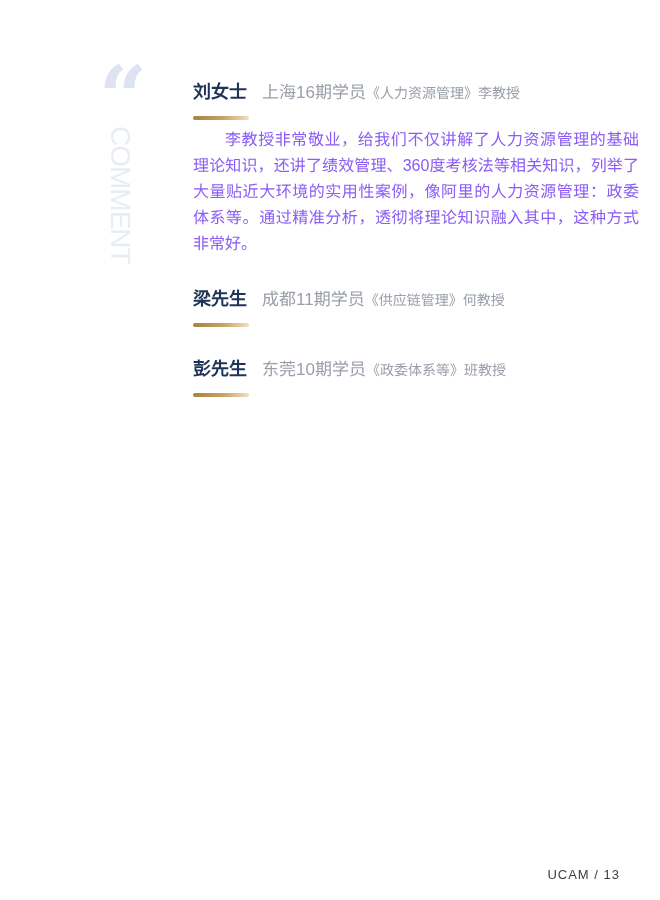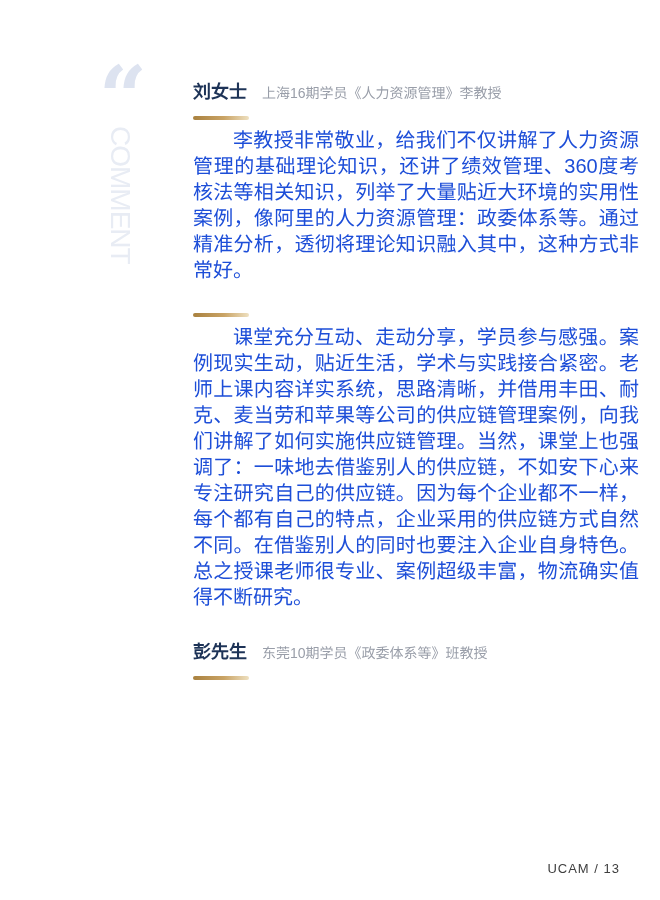--- a/index.html
+++ b/index.html
@@ -59,48 +59,48 @@
     text-align: center;
   }
   .t-name {
     margin: 0;
     font-size: 18px;
     font-weight: 700;
     color: #1d3357;
   }
   .t-cohort {
     margin-left: 15px;
-    font-size: 14px;
+    font-size: 17px;
     color: #999ea9;
   }
   .t-course {
     font-size: 14px;
     color: #999ea9;
   }
   .gold-rule {
     margin-top: 11px;
     width: 56px;
     height: 4px;
     border-radius: 2px;
     background: linear-gradient(90deg, #a9813f 0%, #c9a365 55%, #eee0c0 100%);
   }
   .t-body {
     margin: 7px 12px 0 0;
-    font-size: 20px;
+    font-size: 16px;
     line-height: 26px;
-    color: #1d4ed8;
+    color: #8b5cf6;
     text-align: justify;
     text-indent: 2em;
   }
 
   
   .page-footer {
     position: absolute;
     right: 40px;
-    bottom: 24px;
+    bottom: 18px;
     font-size: 13px;
     letter-spacing: 1px;
     color: #3e3e3e;
   }
 </style>
 </head>
 <body>
 
 <div class="page">
 
@@ -115,22 +115,26 @@
       <header class="t-head">
         <h2 class="t-name">刘女士</h2>
         <span class="t-cohort">上海16期学员</span>
         <span class="t-course">《人力资源管理》李教授</span>
       </header>
       <div class="gold-rule"></div>
       <p class="t-body">李教授非常敬业，给我们不仅讲解了人力资源管理的基础理论知识，还讲了绩效管理、360度考核法等相关知识，列举了大量贴近大环境的实用性案例，像阿里的人力资源管理：政委体系等。通过精准分析，透彻将理论知识融入其中，这种方式非常好。</p>
     </section>
 
     <section class="testimonial">
+      <header class="t-head">
+        <h2 class="t-name">梁先生</h2>
+        <span class="t-cohort">成都11期学员</span>
+        <span class="t-course">《供应链管理》何教授</span>
+      </header>
       <div class="gold-rule"></div>
-      <p class="t-body">课堂充分互动、走动分享，学员参与感强。案例现实生动，贴近生活，学术与实践接合紧密。老师上课内容详实系统，思路清晰，并借用丰田、耐克、麦当劳和苹果等公司的供应链管理案例，向我们讲解了如何实施供应链管理。当然，课堂上也强调了：一味地去借鉴别人的供应链，不如安下心来专注研究自己的供应链。因为每个企业都不一样，每个都有自己的特点，企业采用的供应链方式自然不同。在借鉴别人的同时也要注入企业自身特色。总之授课老师很专业、案例超级丰富，物流确实值得不断研究。</p>
     </section>
 
     <section class="testimonial">
       <header class="t-head">
         <h2 class="t-name">彭先生</h2>
         <span class="t-cohort">东莞10期学员</span>
         <span class="t-course">《政委体系等》班教授</span>
       </header>
       <div class="gold-rule"></div>
     </section>

